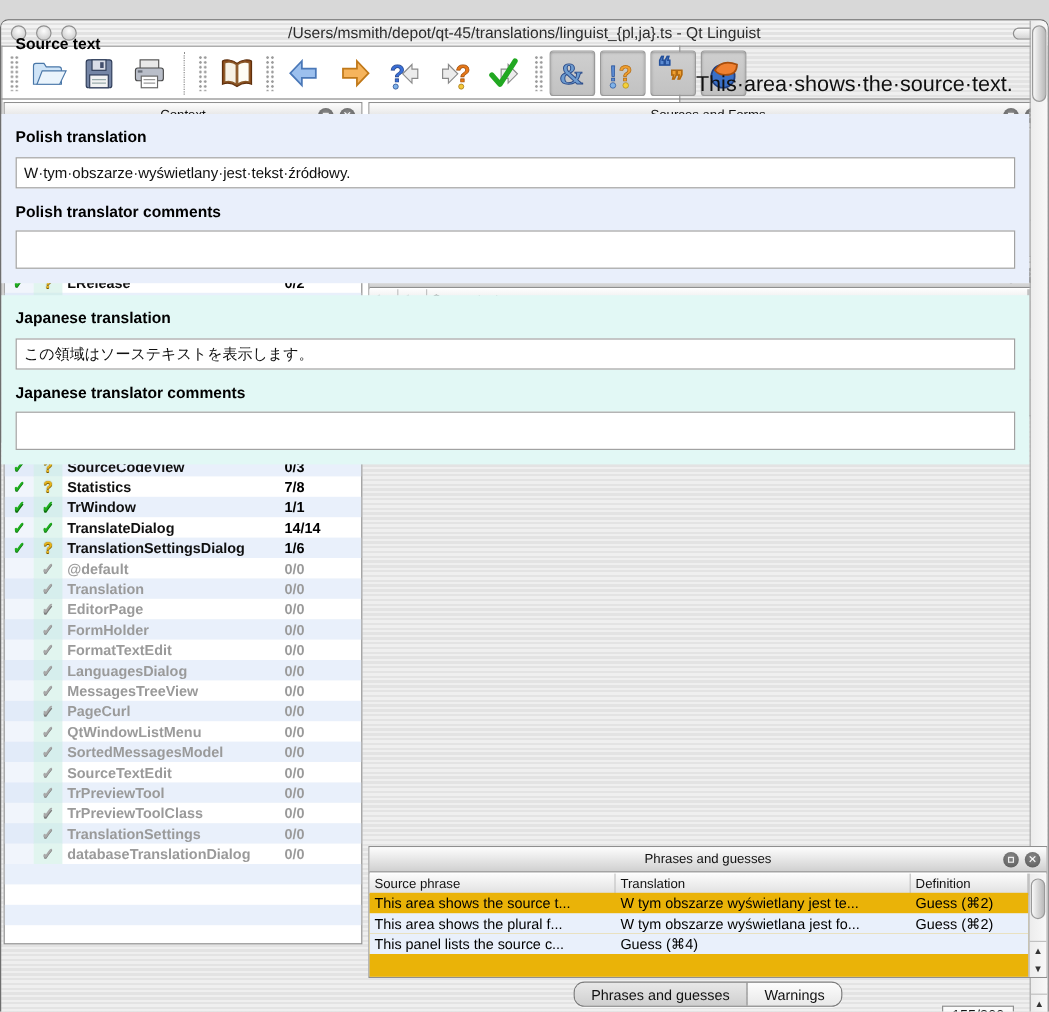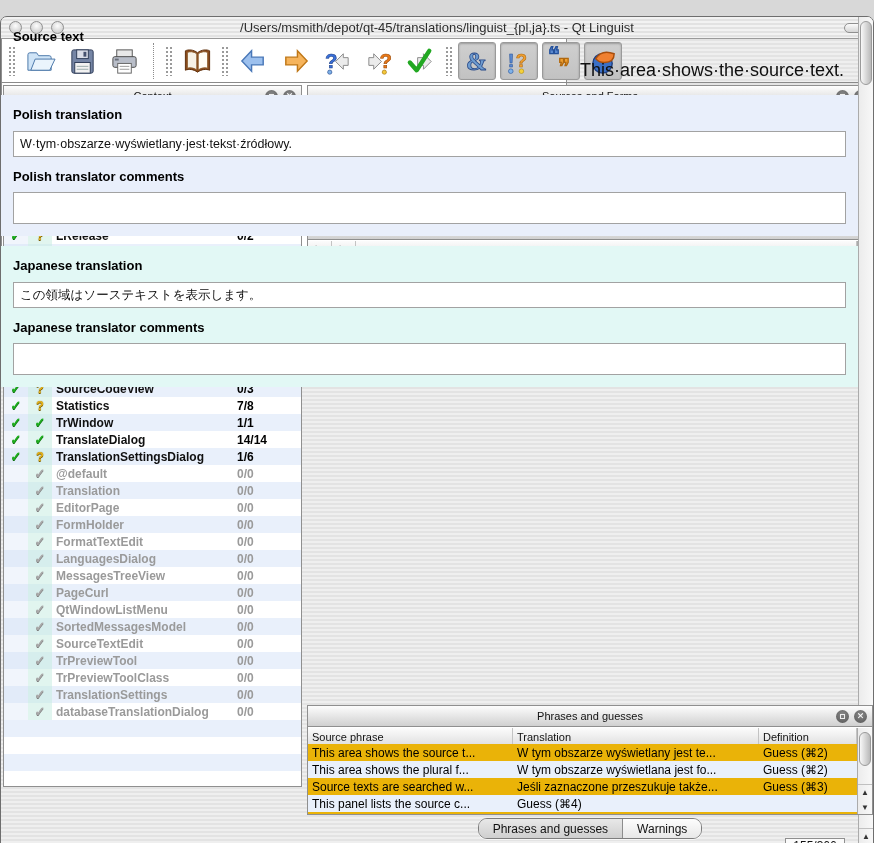--- a/index.html
+++ b/index.html
@@ -803,25 +803,20 @@
         <div class="trow phr-grid">
           <div>This area shows the source t...</div>
           <div>W tym obszarze wyświetlany jest te...</div>
           <div>Guess (⌘2)</div>
         </div>
         <div class="trow phr-grid stripe">
           <div>This area shows the plural f...</div>
           <div>W tym obszarze wyświetlana jest fo...</div>
           <div>Guess (⌘2)</div>
         </div>
-        <div class="trow phr-grid">
-          <div>Source texts are searched w...</div>
-          <div>Jeśli zaznaczone przeszukuje także...</div>
-          <div>Guess (⌘3)</div>
-        </div>
         <div class="trow phr-grid stripe">
           <div>This panel lists the source c...</div>
           <div>Guess (⌘4)</div>
         </div>
       </div>
     <div class="sbar" style="top:22px;">
       <div class="sb-thumb"></div>
       <div class="sb-arrows">
           <div>▲</div>
           <div>▼</div>

